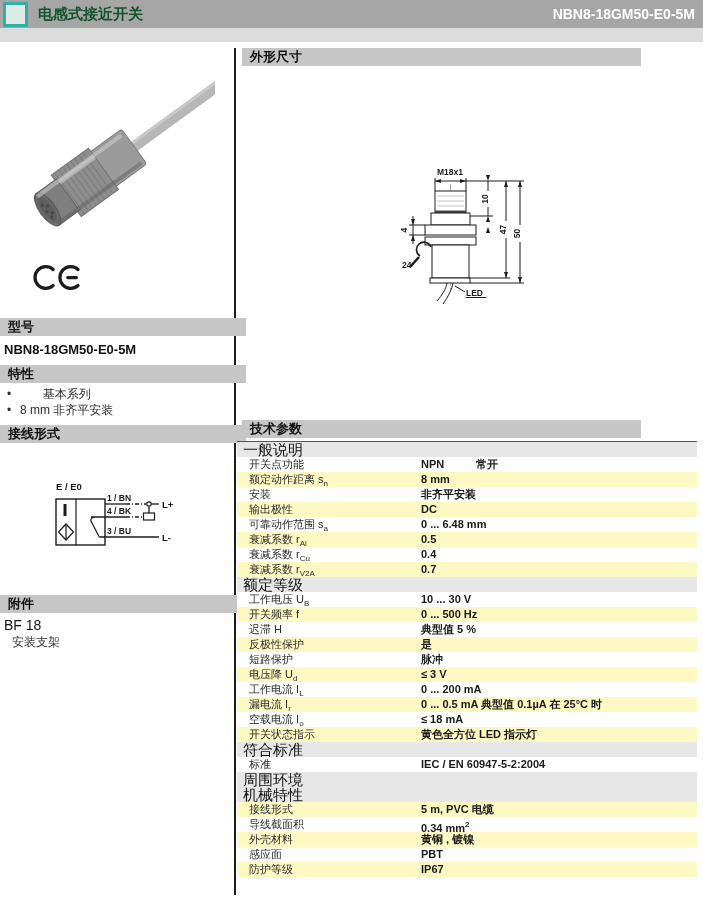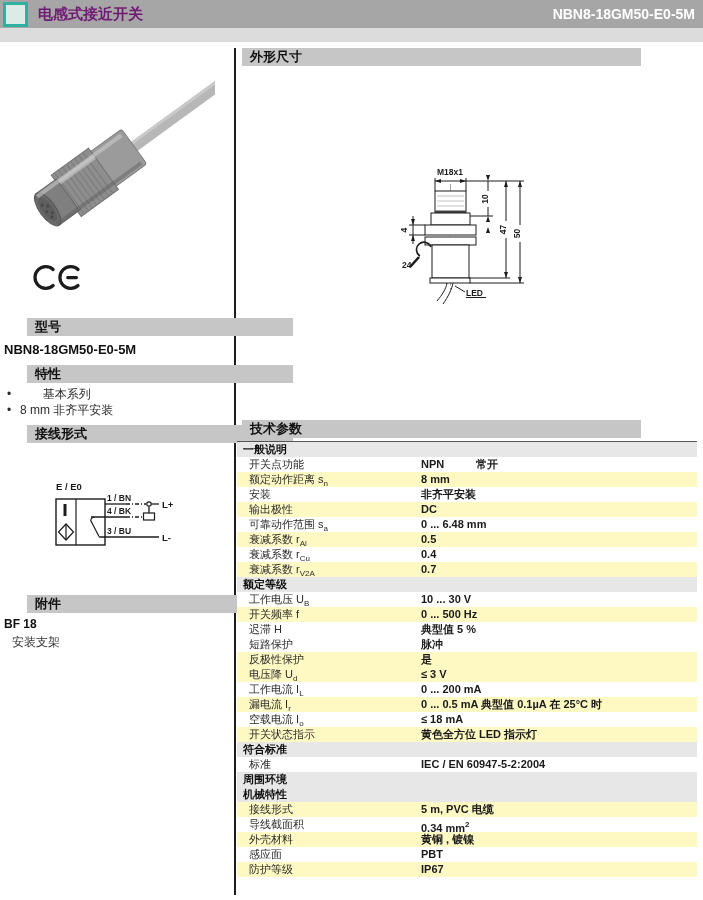--- a/index.html
+++ b/index.html
@@ -5,40 +5,40 @@
   html,body{margin:0;padding:0;}
   body{
     width:703px;height:900px;position:relative;overflow:hidden;
     background:#ffffff;
     font-family:"Liberation Sans","DejaVu Sans",sans-serif;
     -webkit-font-smoothing:antialiased;
   }
   
   .topbar{position:absolute;left:0;top:0;width:703px;height:28px;background:#a6a6a6;}
   .brand-icon{position:absolute;left:3px;top:2px;width:19px;height:19px;background:#dcebe5;border:3px solid #2fb0a1;}
-  .doc-title{position:absolute;left:38px;top:0;height:28px;line-height:28px;color:#701a75;font-size:15px;font-weight:bold;}
+  .doc-title{position:absolute;left:38px;top:0;height:28px;line-height:28px;color:#14532d;font-size:15px;font-weight:bold;}
   .part-number{position:absolute;right:8px;top:0;height:28px;line-height:28px;color:#ffffff;font-size:14px;font-weight:bold;}
   .subband{position:absolute;left:0;top:28px;width:703px;height:14px;background:#dcdcdc;}
   
   .divider{position:absolute;left:234px;top:48px;width:2px;height:847px;background:#1c1c1c;}
   
   .secbar{position:absolute;height:18px;line-height:18px;background:#c6c6c6;
           font-size:13px;font-weight:bold;color:#111;padding-left:8px;box-sizing:border-box;}
-  .secbar.left{left:0;width:266px;margin-left:27px;}
+  .secbar.left{left:0;width:246px;}
   .secbar.right{left:242px;width:399px;}
   
   .model-text{position:absolute;left:4px;top:342px;font-size:13px;font-weight:bold;color:#111;}
   .features{position:absolute;left:4px;top:386px;margin:0;padding:0;list-style:none;font-size:12px;color:#2b2b2b;text-align:center;}
   .features li{line-height:16px;padding-left:16px;position:relative;}
   .features li::before{content:"•";position:absolute;left:3px;color:#2b2b2b;}
-  .acc-model{position:absolute;left:4px;top:617px;font-size:12px;font-weight:bold;color:#111;}
+  .acc-model{position:absolute;left:4px;top:617px;font-size:14px;font-weight:normal;color:#111;}
   .acc-desc{position:absolute;left:4px;top:634px;font-size:12px;color:#333;margin-left:8px;}
   
   .tech-table{position:absolute;left:237px;top:441px;width:460px;border-top:1px solid #555;}
-  .t-subheader{height:15px;line-height:15px;background:#e7e7e7;font-size:11px;font-weight:bold;color:#111;padding-left:6px;}
+  .t-subheader{height:15px;line-height:15px;background:#e7e7e7;font-size:15px;font-weight:normal;color:#111;padding-left:6px;}
   .t-row{position:relative;height:15px;line-height:15px;font-size:11px;}
   .t-row.r0{background:#ffffff;}
   .t-row.r1{background:#fef9c3;}
   .t-label{position:absolute;left:12px;top:0;color:#2b2b2b;white-space:nowrap;}
   .t-value{position:absolute;left:184px;top:0;color:#1a1a1a;font-weight:bold;white-space:nowrap;}
   .t-value2{position:absolute;left:239px;top:0;color:#1a1a1a;font-weight:bold;white-space:nowrap;}
   .t-row sub{font-size:8px;}
   .t-row sup{font-size:8px;}
   
   .photo-svg{position:absolute;left:20px;top:56px;}
@@ -254,29 +254,29 @@
       <span class="t-value">10 ... 30 V</span>
     </div>
     <div class="t-row r1">
       <span class="t-label">开关频率 f</span>
       <span class="t-value">0 ... 500 Hz</span>
     </div>
     <div class="t-row r0">
       <span class="t-label">迟滞 H</span>
       <span class="t-value">典型值 5 %</span>
     </div>
+    <div class="t-row r1">
+      <span class="t-label">反极性保护</span>
+      <span class="t-value">是</span>
+    </div>
     <div class="t-row r0">
       <span class="t-label">短路保护</span>
       <span class="t-value">脉冲</span>
     </div>
     <div class="t-row r1">
-      <span class="t-label">反极性保护</span>
-      <span class="t-value">是</span>
-    </div>
-    <div class="t-row r1">
       <span class="t-label">电压降  U<sub>d</sub></span>
       <span class="t-value">≤ 3 V</span>
     </div>
     <div class="t-row r0">
       <span class="t-label">工作电流  I<sub>L</sub></span>
       <span class="t-value">0 ... 200 mA</span>
     </div>
     <div class="t-row r1">
       <span class="t-label">漏电流 I<sub>r</sub></span>
       <span class="t-value">0 ... 0.5 mA 典型值 0.1µA 在 25°C 时</span>

